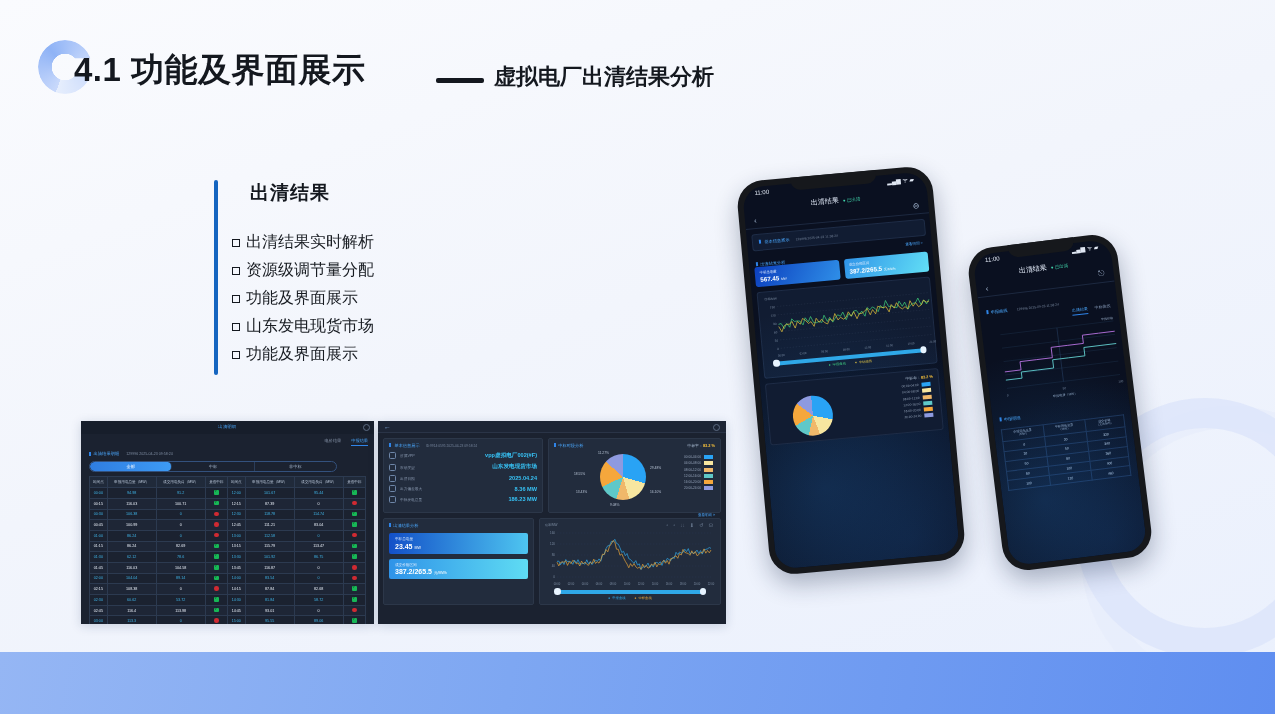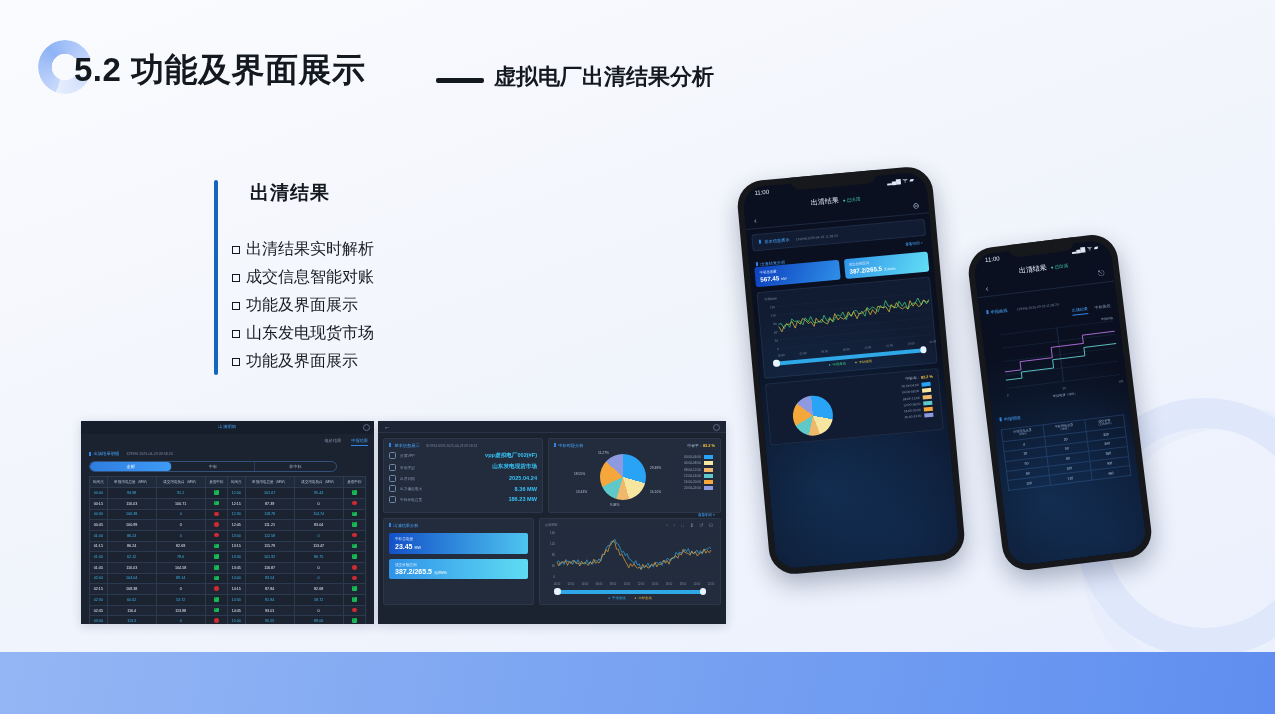--- a/index.html
+++ b/index.html
@@ -59,21 +59,21 @@
   
   .feature-block { position: absolute; left: 214px; top: 180px; }
   .feature-rule {
     position: absolute; left: 0; top: 0; width: 4px; height: 195px;
     background: #1565c0; border-radius: 2px;
   }
   .feature-head {
     margin-left: 36px; font-size: 19px; font-weight: bold;
     color: #14181f; letter-spacing: 1px;
   }
-  .feature-items { margin-left: 18px; margin-top: 33px; }
+  .feature-items { margin-left: 18px; margin-top: 26px; }
   .feature-item {
     display: flex; align-items: center; gap: 6px;
     font-size: 16px; color: #181c22; margin-bottom: 7px; white-space: nowrap;
   }
   .sq {
     display: inline-block; width: 8px; height: 8px;
     border: 1.6px solid #14181f; flex: none;
   }
 
   
@@ -220,36 +220,36 @@
 </style>
 </head>
 <body>
 
 <div class="deco-arc2"></div>
 <div class="deco-arc"></div>
 <div class="bottom-bar"></div>
 
 <div class="header">
   <div class="logo-ring"></div>
-  <div class="title-main">5.2 功能及界面展示</div>
+  <div class="title-main">4.1 功能及界面展示</div>
   <div class="title-dash"></div>
   <div class="title-sub">虚拟电厂出清结果分析</div>
 </div>
 
 <div class="feature-block">
   <div class="feature-rule"></div>
   <div class="feature-head">出清结果</div>
   <div class="feature-items">
     <div class="feature-item">
       <span class="sq"></span>
       <span>出清结果实时解析</span>
     </div>
     <div class="feature-item">
       <span class="sq"></span>
-      <span>成交信息智能对账</span>
+      <span>资源级调节量分配</span>
     </div>
     <div class="feature-item">
       <span class="sq"></span>
       <span>功能及界面展示</span>
     </div>
     <div class="feature-item">
       <span class="sq"></span>
       <span>山东发电现货市场</span>
     </div>
     <div class="feature-item">

